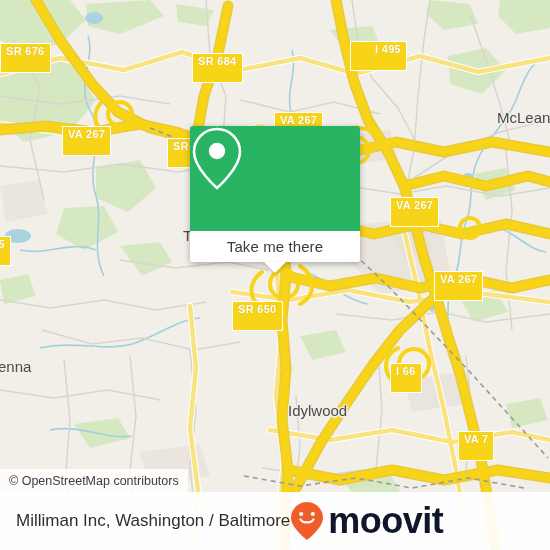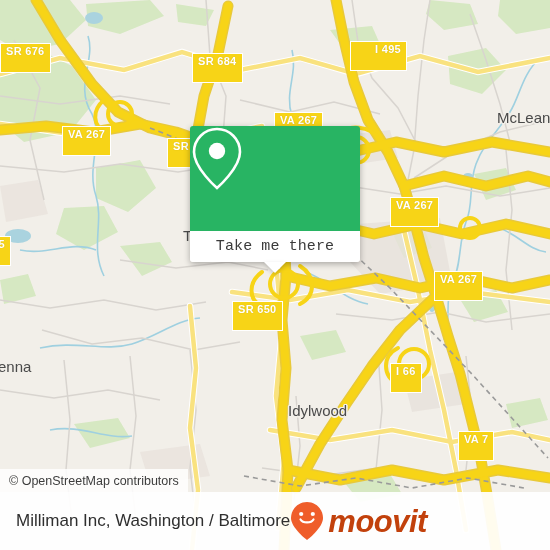--- a/index.html
+++ b/index.html
@@ -89,21 +89,21 @@
     background: #ffffff;
     border-radius: 0 0 3px 3px;
     display: flex;
     align-items: center;
     justify-content: center;
     position: relative;
   }
   #popup-foot-label {
     color: #3b3b3b;
     font-size: 15px;
-    font-family: Liberation Mono, monospace;
+    font-family: Liberation Sans, sans-serif;
     letter-spacing: .1px;
     text-align: center;
   }
   #popup-tip {
     position: absolute;
     left: 50%;
     bottom: -11px;
     margin-left: -11px;
     width: 0; height: 0;
     border-left: 11px solid transparent;
@@ -151,27 +151,26 @@
     font-size: 17px;
     font-family: "Liberation Sans", sans-serif;
     white-space: nowrap;
   }
   #brand {
     display: flex;
     align-items: center;
     gap: 4px;
   }
   #brand-word {
-    color: #c2410c;
-    font-size: 31px;
+    color: #0f172a;
+    font-size: 36px;
     font-family: "Liberation Sans", sans-serif;
     font-weight: bold;
     letter-spacing: -0.5px;
     line-height: 1;
-    font-style: italic;
   }
 </style>
 </head>
 <body>
 
 <div id="app">
 
   <div id="map">
 
     <svg width="550" height="550" viewBox="0 0 550 550">

